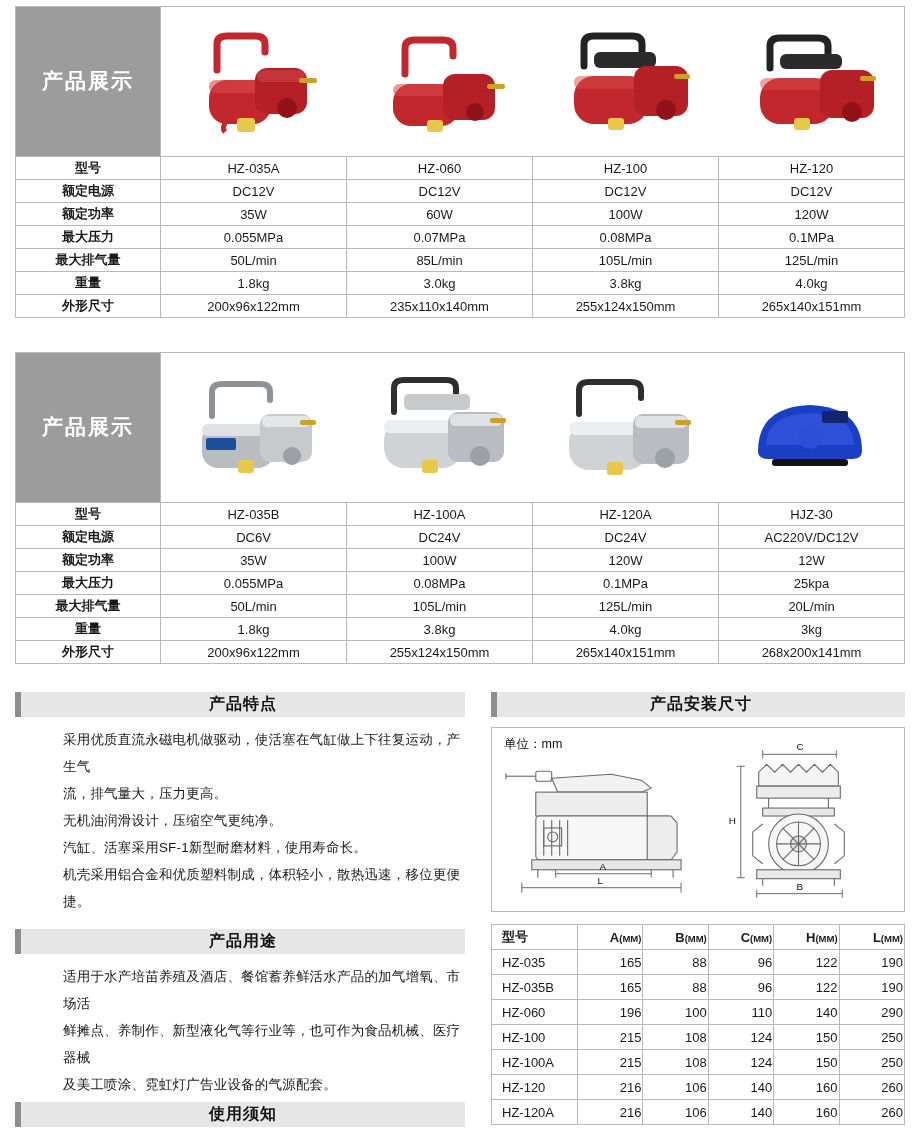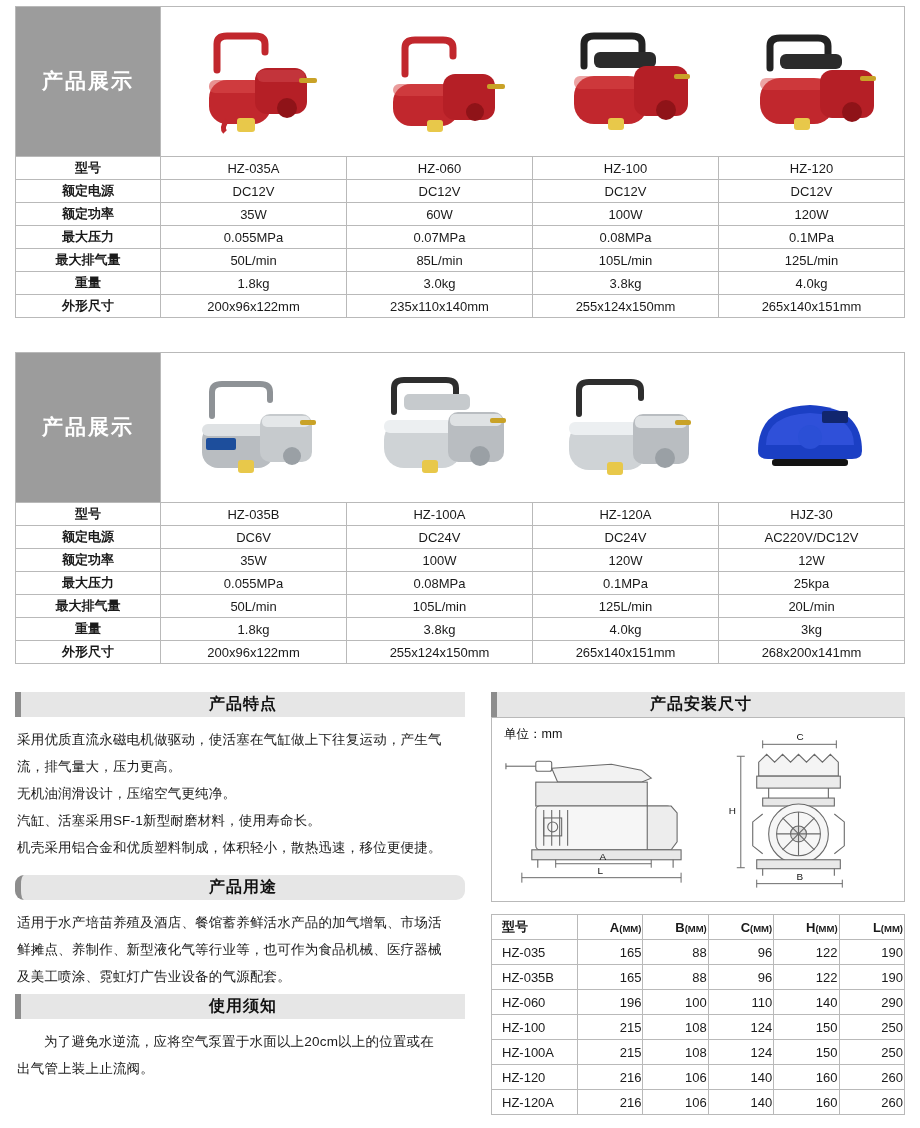--- a/index.html
+++ b/index.html
@@ -94,28 +94,30 @@
   }
   .sec-head.right-head {
     border-left: 6px solid #8d8d8d;
   }
   .sec-body {
     font-size: 13.5px;
     line-height: 2.0;
     color: #1a1a1a;
     padding: 9px 2px 4px 2px;
     letter-spacing: 0.2px;
+    margin-left: 46px;
   }
   .sec-body p { margin: 0; }
   .sec-body p.indent { text-indent: 2em; }
 
   
   .drawing {
     border: 1px solid #b9b9b9;
     height: 185px;
+    margin-top: 10px;
     position: relative;
     background: #fff;
   }
   .unit-label {
     position: absolute;
     left: 12px; top: 8px;
     font-size: 12.5px;
     color: #111;
   }
 
@@ -373,21 +375,21 @@
 
       <div class="sec-head">产品特点</div>
       <div class="sec-body">
         <p>采用优质直流永磁电机做驱动，使活塞在气缸做上下往复运动，产生气</p>
         <p>流，排气量大，压力更高。</p>
         <p>无机油润滑设计，压缩空气更纯净。</p>
         <p>汽缸、活塞采用SF-1新型耐磨材料，使用寿命长。</p>
         <p>机壳采用铝合金和优质塑料制成，体积轻小，散热迅速，移位更便捷。</p>
       </div>
 
-      <div class="sec-head" style="margin-top:10px;border-radius:9px;">产品用途</div>
+      <div class="sec-head" style="margin-top:10px;">产品用途</div>
       <div class="sec-body">
         <p>适用于水产培苗养殖及酒店、餐馆蓄养鲜活水产品的加气增氧、市场活</p>
         <p>鲜摊点、养制作、新型液化气等行业等，也可作为食品机械、医疗器械</p>
         <p>及美工喷涂、霓虹灯广告业设备的气源配套。</p>
       </div>
 
       <div class="sec-head" style="">使用须知</div>
       <div class="sec-body">
         <p class="indent">为了避免水逆流，应将空气泵置于水面以上20cm以上的位置或在</p>
         <p>出气管上装上止流阀。</p>

